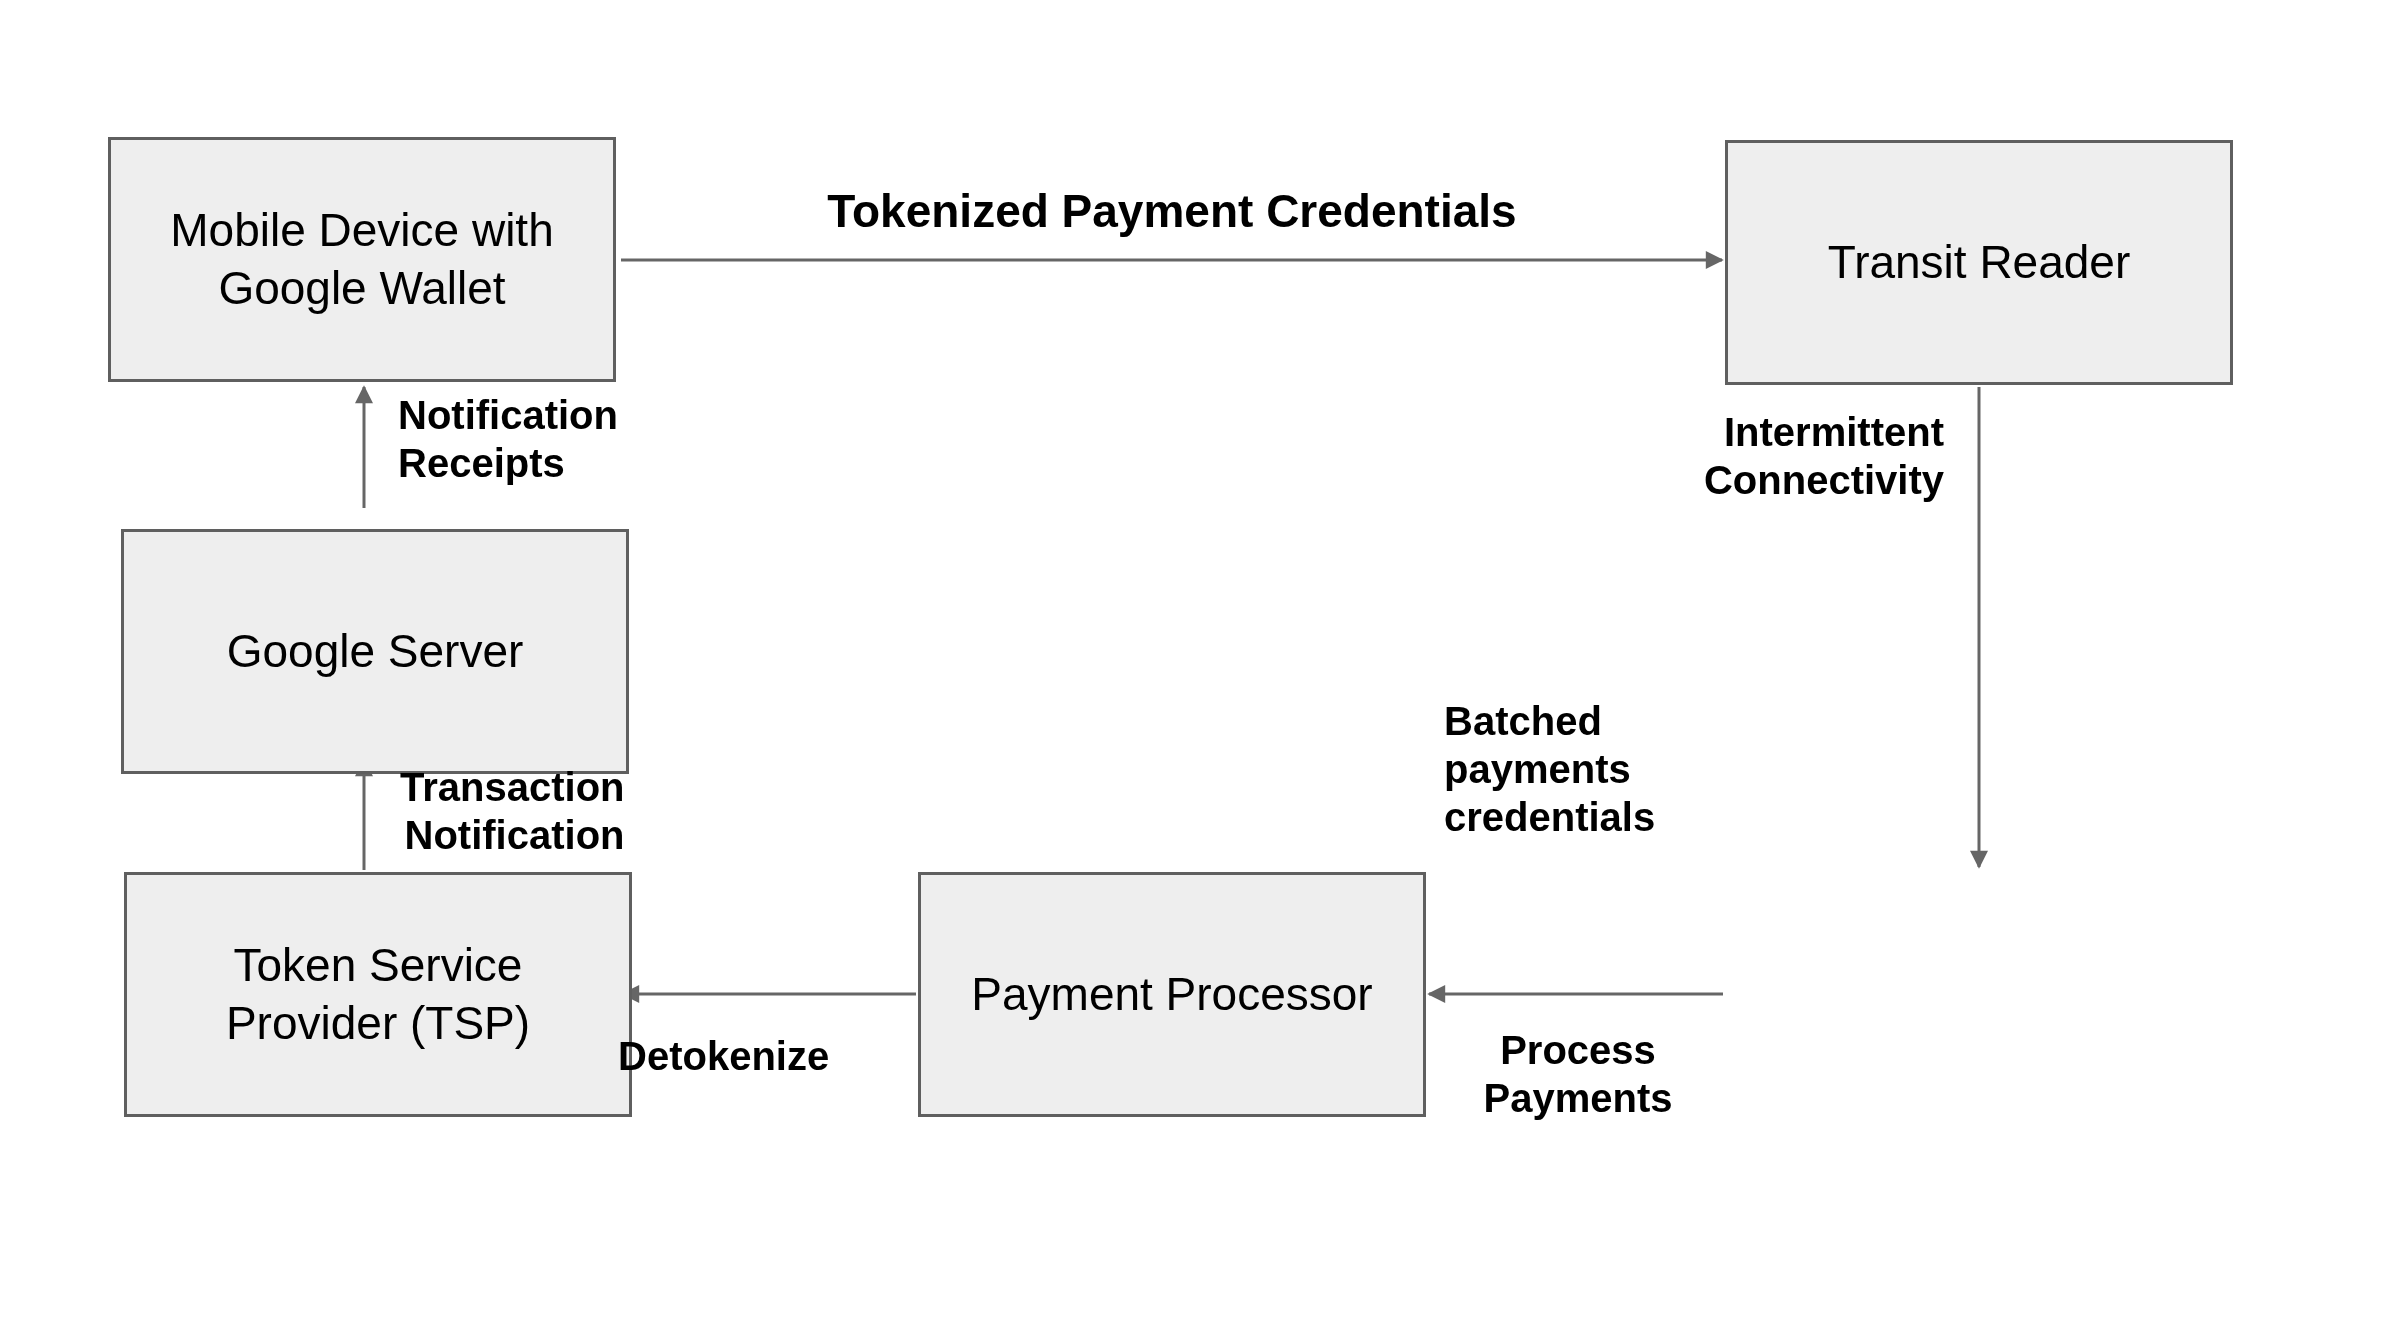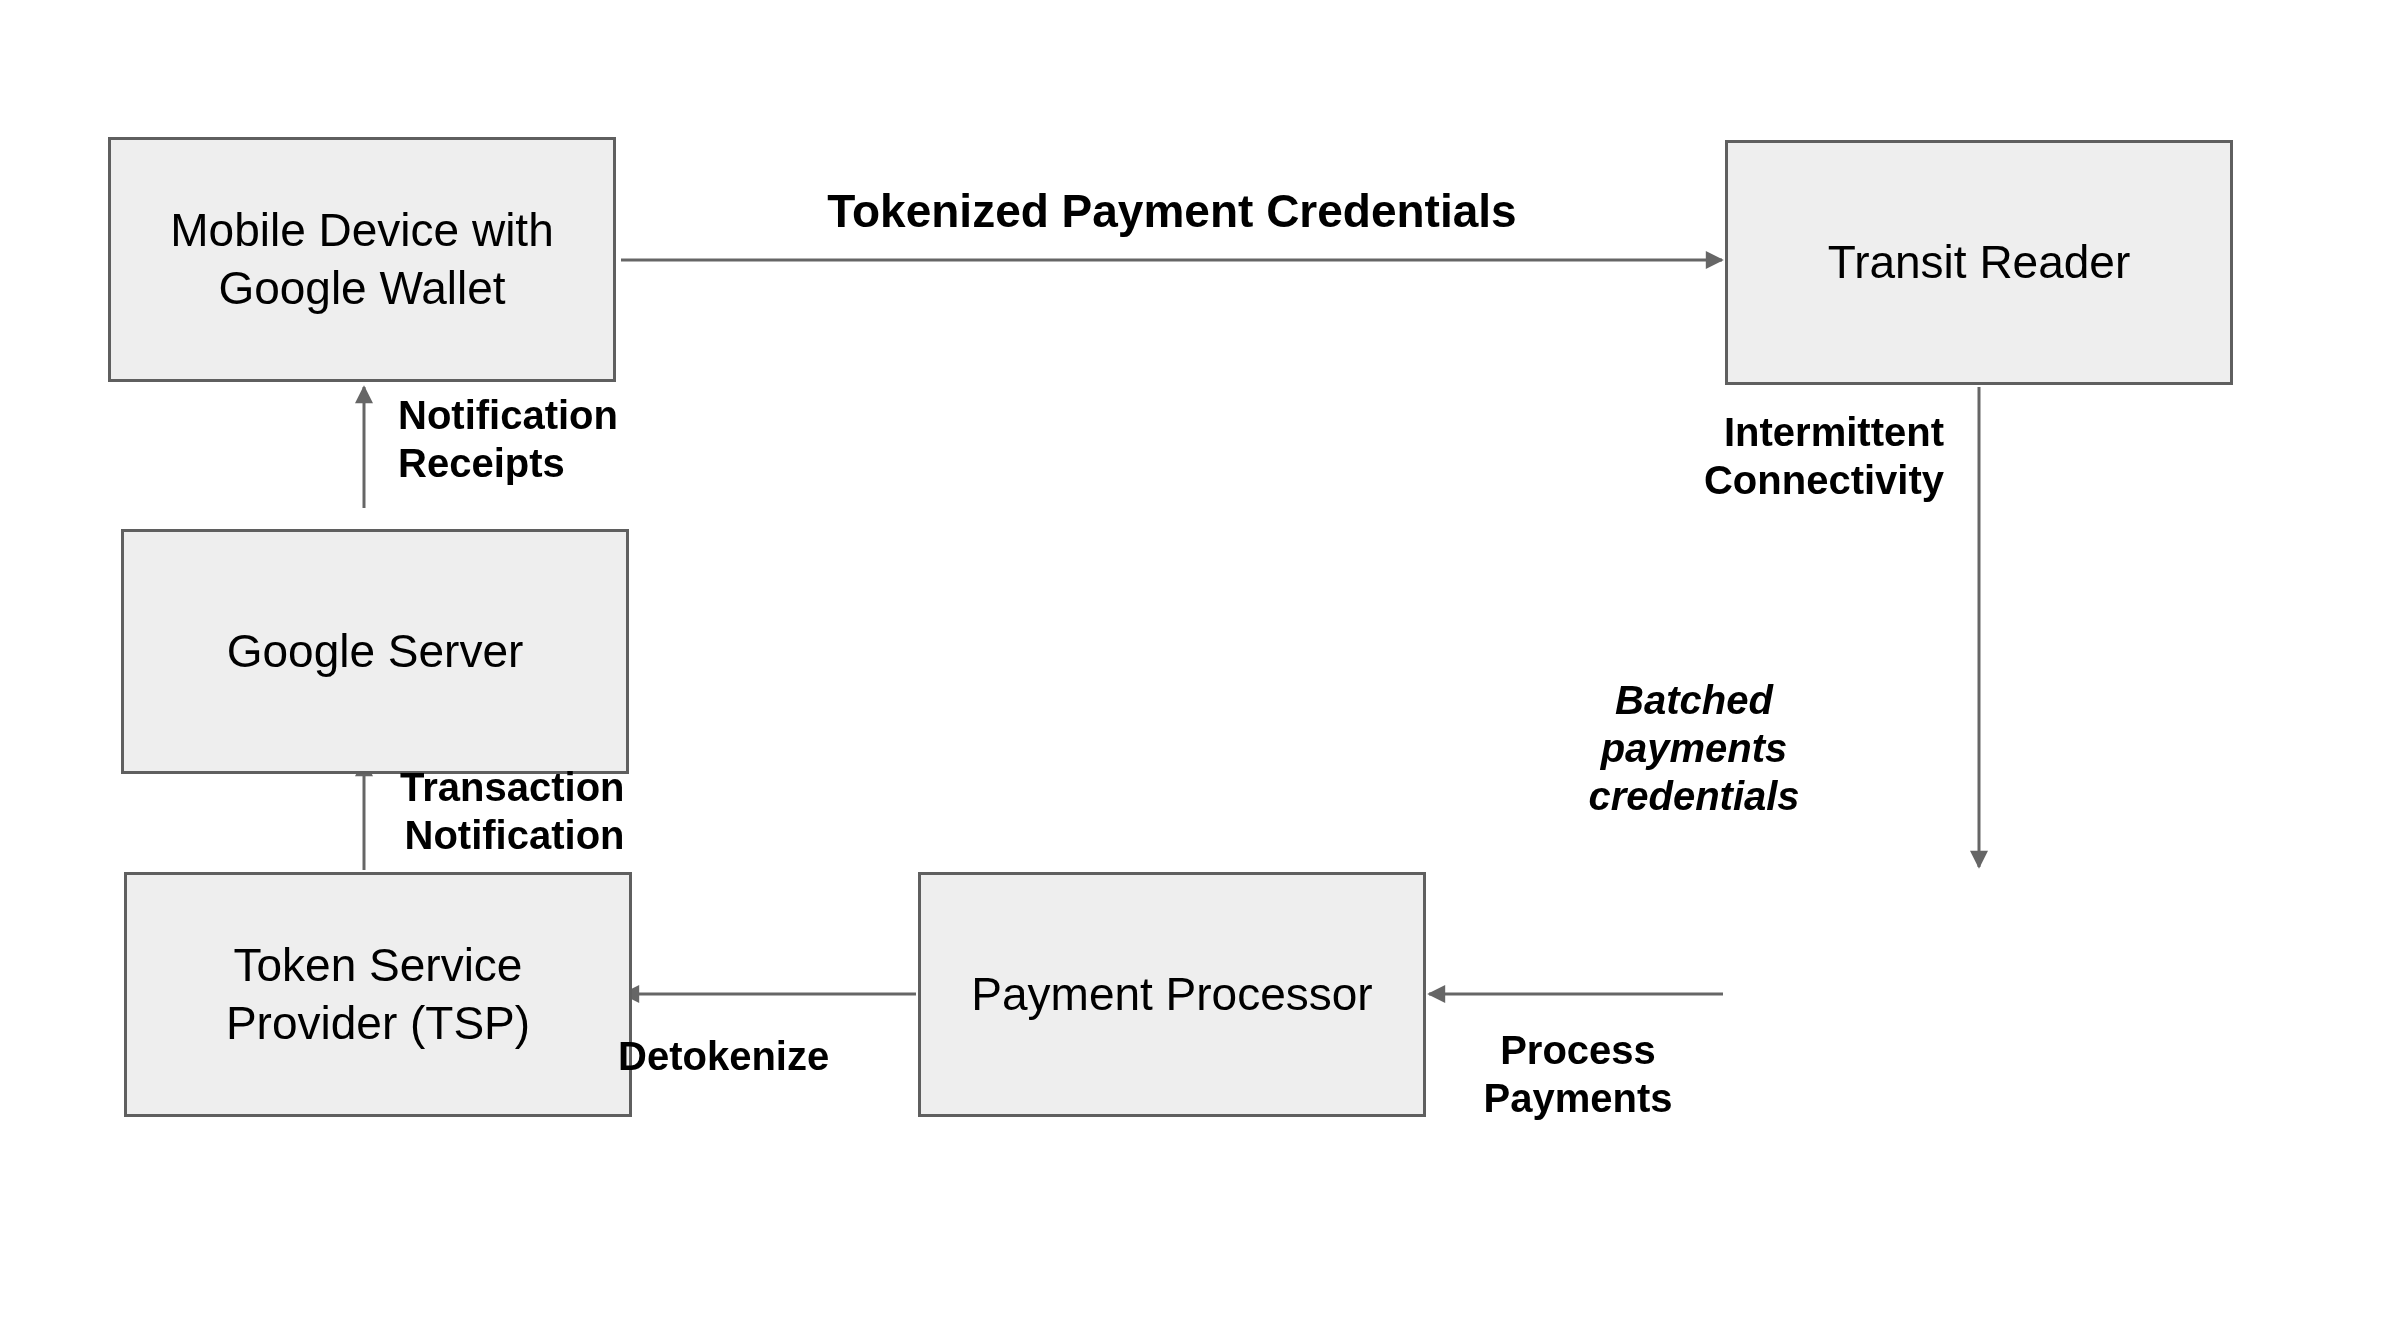--- a/index.html
+++ b/index.html
@@ -98,21 +98,21 @@
 
   <div class="edge-label" style="left:398px;top:391px;">Notification
 Receipts</div>
 
   <div class="edge-label" style="left:400px;top:763px;text-align:right;">Transaction
 Notification</div>
 
   <div class="edge-label" style="left:1444px;top:408px;width:500px;text-align:right;">Intermittent
 Connectivity</div>
 
-  <div class="edge-label" style="left:1444px;top:676px;width:500px;text-align:center;font-style:italic;">Batched
+  <div class="edge-label" style="left:1444px;top:697px;width:500px;text-align:left;">Batched
 payments
 credentials</div>
 
   <div class="edge-label" style="left:1428px;top:1026px;width:300px;text-align:center;">Process
 Payments</div>
 
   <div class="edge-label" style="left:618px;top:1032px;width:300px;">Detokenize</div>
 
 </div>
 

